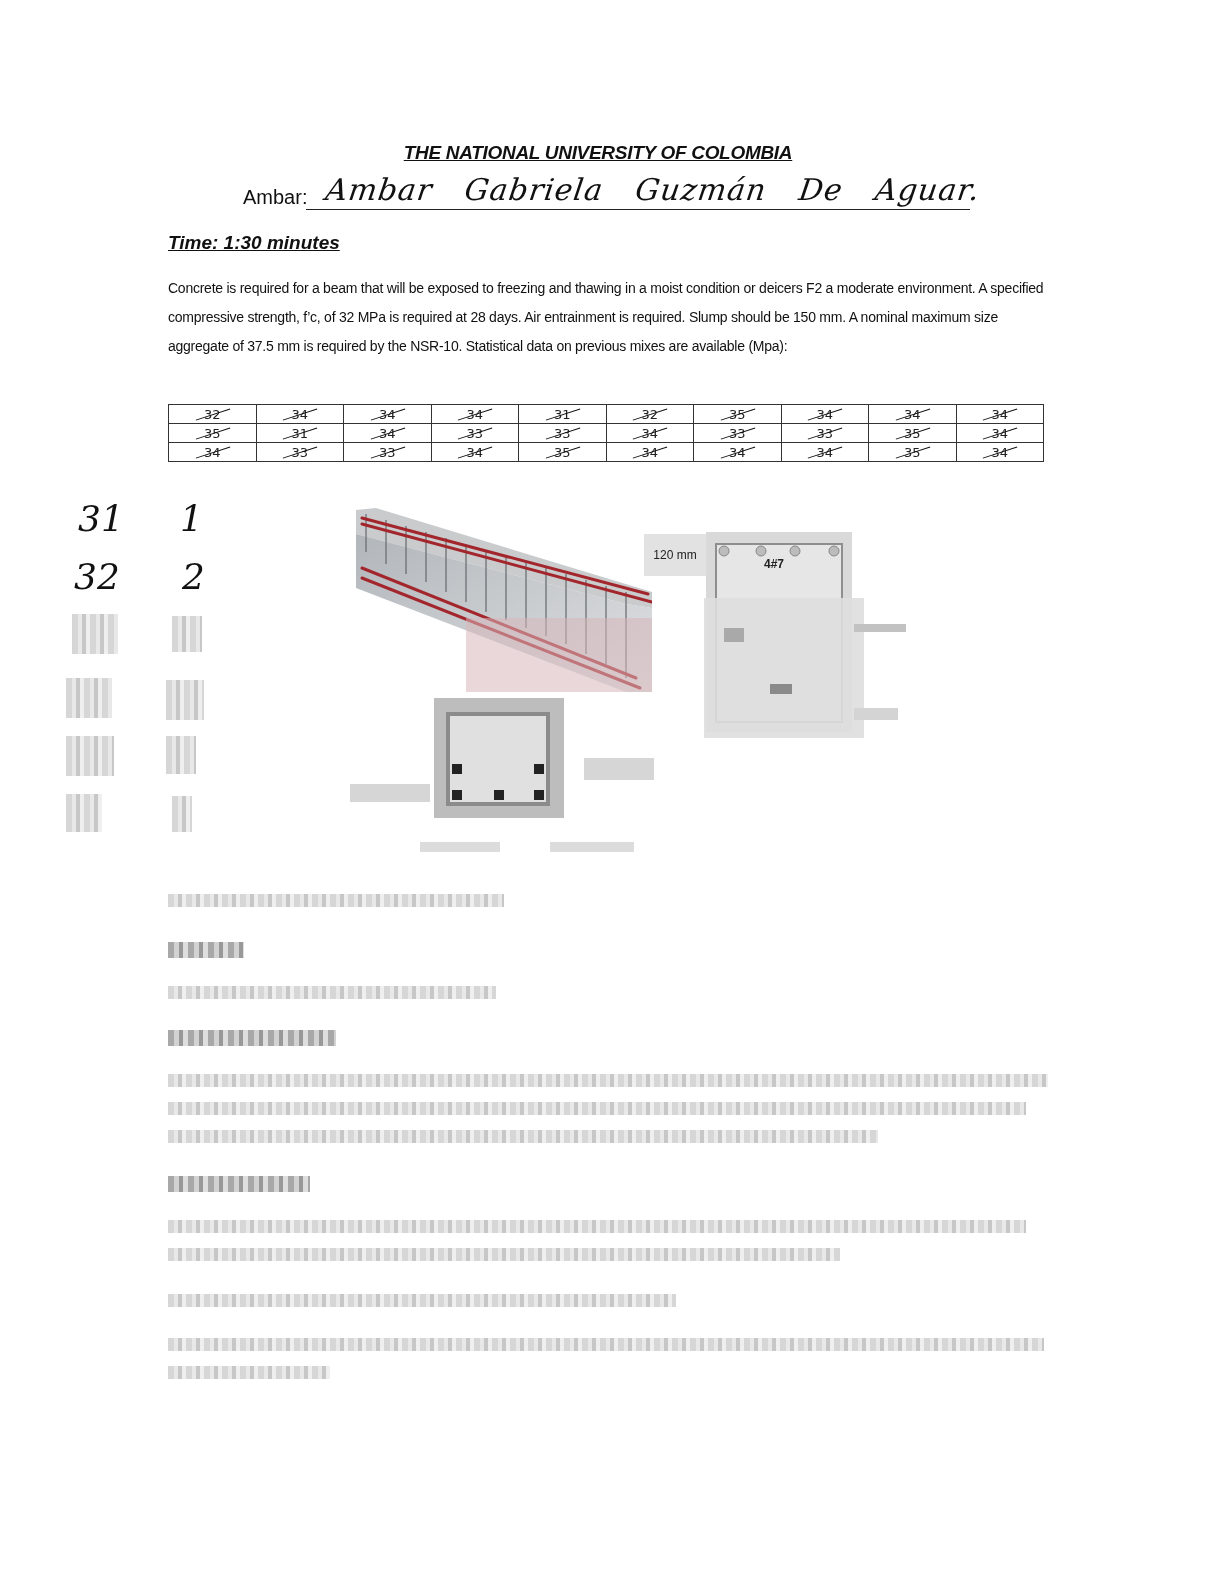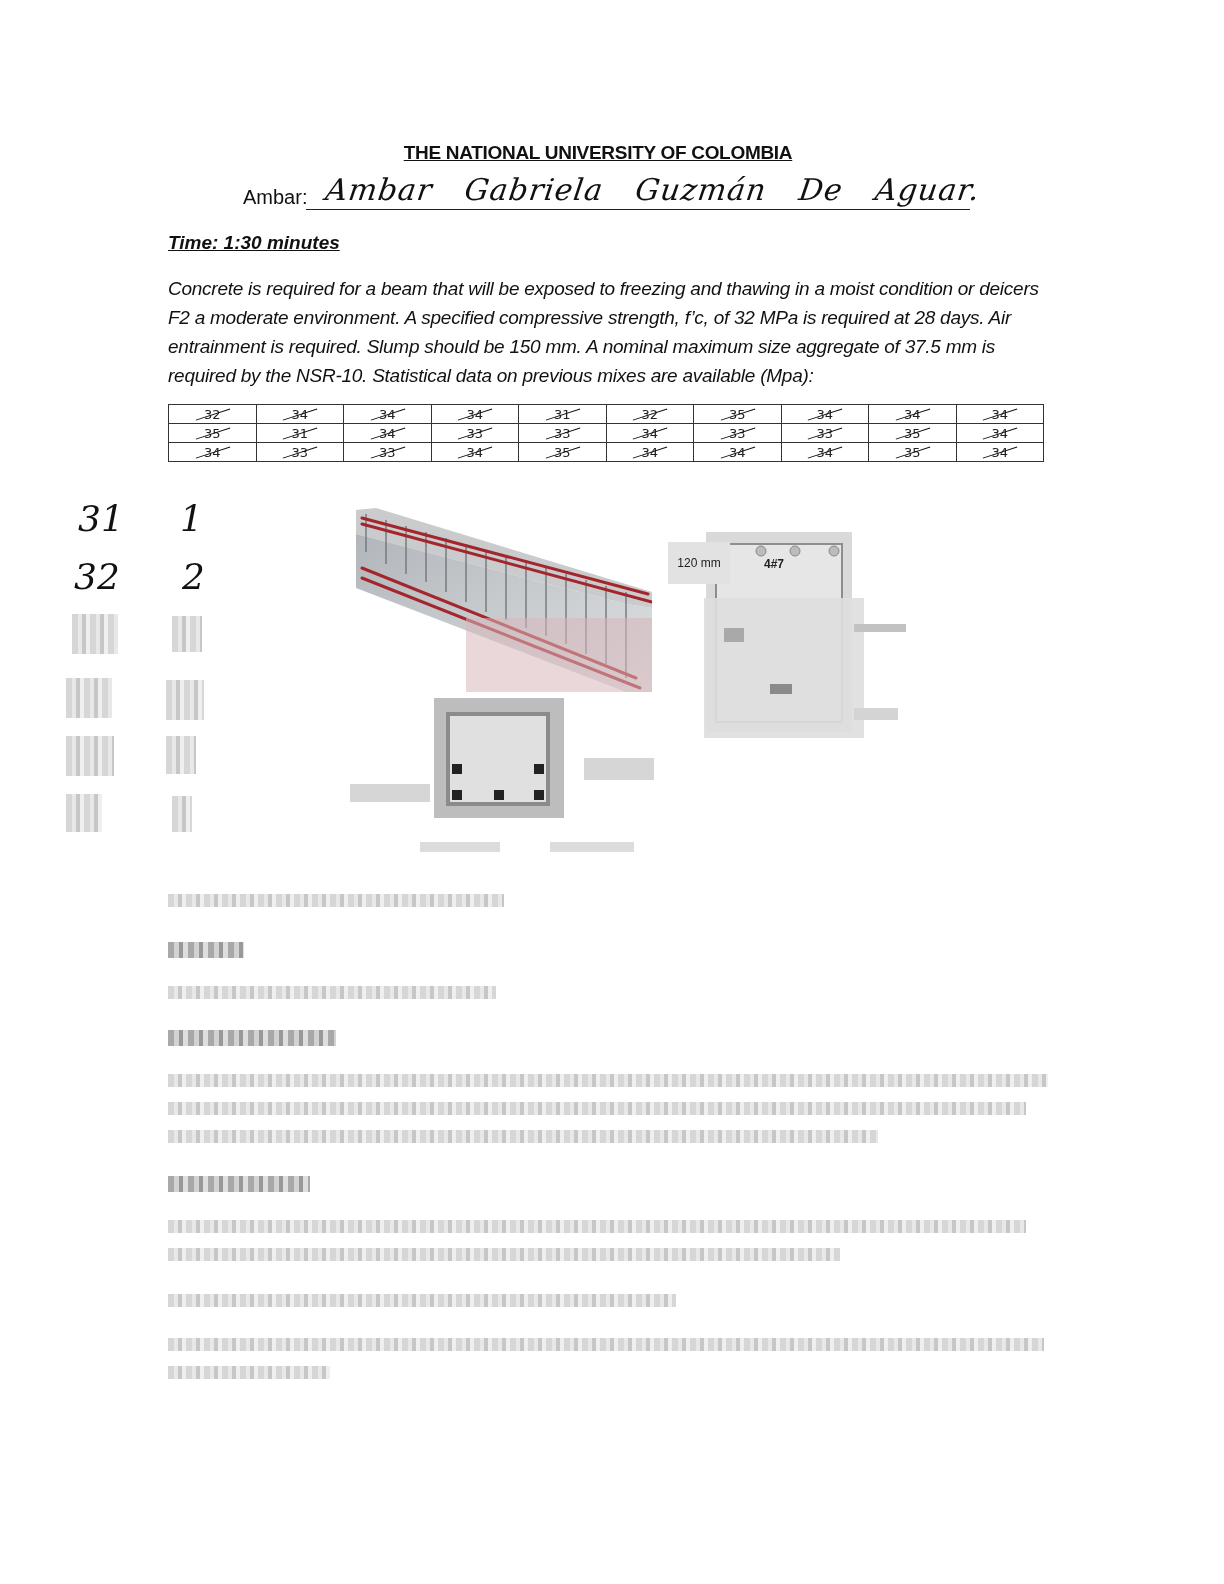--- a/index.html
+++ b/index.html
@@ -1,39 +1,39 @@
 <!DOCTYPE html>
 <html><head>
 <meta charset="utf-8">
 <style>
   html, body { margin: 0; padding: 0; background: #ffffff; }
   body { width: 1224px; height: 1584px; position: relative; overflow: hidden;
          font-family: "Liberation Sans", "DejaVu Sans", sans-serif; color: #111; }
   .abs { position: absolute; }
-  .title { left: 0; width: 1196px; top: 142px; text-align: center; font-weight: bold; 
+  .title { left: 0; width: 1196px; top: 142px; text-align: center; font-weight: bold; font-style: italic;
            font-size: 19px; text-decoration: underline; letter-spacing: -0.3px; }
   .name-label { left: 243px; top: 186px; font-size: 20px; }
   .name-line { left: 306px; top: 209px; width: 664px; height: 0; border-bottom: 1.5px solid #222; }
   .name-hand { left: 326px; top: 172px; font-family: "DejaVu Serif", serif; font-style: italic; font-size: 30px;
                letter-spacing: 1px; word-spacing: 22px; color: #111; transform: skewX(-8deg); }
   .time { left: 168px; top: 232px; font-size: 19px; font-weight: bold; font-style: italic; text-decoration: underline; }
-  .para { left: 168px; top: 274px; width: 880px; font-size: 19px; line-height: 29px; letter-spacing: -0.25px; font-style: italic; }
+  .para { left: 168px; top: 274px; width: 880px; font-size: 14px; line-height: 29px; letter-spacing: -0.25px; }
   table.stats { position: absolute; left: 168px; top: 404px; width: 876px; border-collapse: collapse; }
   table.stats td { border: 1.3px solid #333; height: 18px; padding: 0; text-align: center; font-size: 13px;
                    position: relative; font-family: "DejaVu Sans", sans-serif; color: #222; }
   table.stats td span.v { position: relative; z-index: 1; }
   table.stats td span.strike { position: absolute; left: 30%; top: 50%; width: 42%; height: 0;
         border-top: 1.6px solid #111; transform: rotate(-18deg); z-index: 2; }
   .tally { font-family: "DejaVu Serif", serif; font-style: italic; font-size: 36px; color: #111; }
   .pix { background: repeating-linear-gradient(90deg,#cfcfcf 0 6px,#e4e4e4 6px 10px,#bdbdbd 10px 14px,#ececec 14px 18px); opacity: .85; }
   .pixdark { background: repeating-linear-gradient(90deg,#a8a8a8 0 6px,#d2d2d2 6px 11px,#999 11px 15px,#dedede 15px 20px); }
   .beam { left: 356px; top: 508px; width: 296px; height: 184px; }
   .section { left: 644px; top: 532px; width: 262px; height: 206px; }
-  .lbl120 { left: 668px; top: 534px; width: 62px; height: 42px; background: #e2e2e2; font-size: 12px;
-            line-height: 42px; text-align: center; color: #222; margin-top: 8px; }
+  .lbl120 { left: 644px; top: 534px; width: 62px; height: 42px; background: #e2e2e2; font-size: 12px;
+            line-height: 42px; text-align: center; color: #222; }
   .lbl4n5 { left: 764px; top: 557px; font-size: 12px; font-weight: bold; color: #222; }
   .crosssec { left: 344px; top: 692px; width: 312px; height: 170px; }
   .blur-line { position: absolute; height: 13px; }
 </style>
 </head>
 <body>
 
 <div class="abs title">THE NATIONAL UNIVERSITY OF COLOMBIA</div>
 
 <div class="abs name-label">Ambar:</div>

